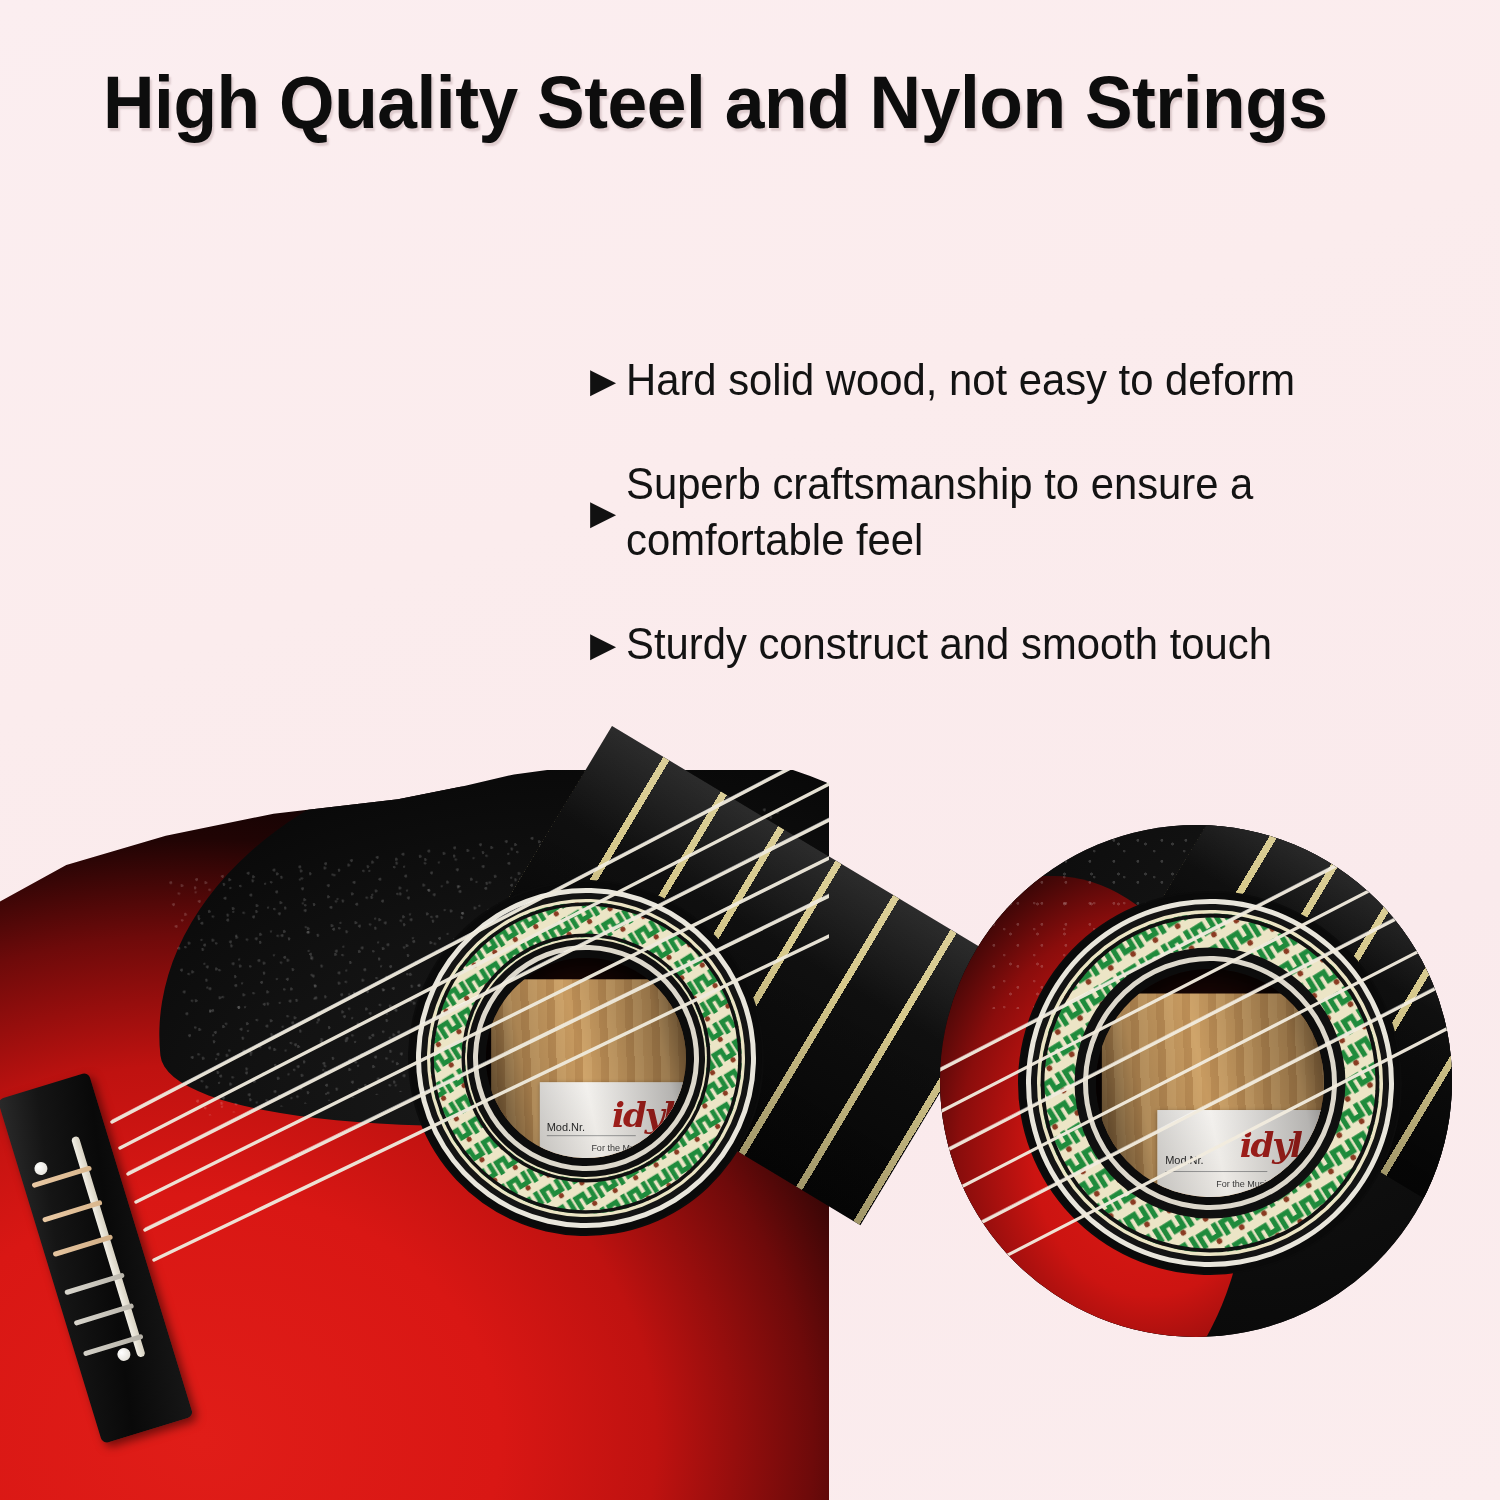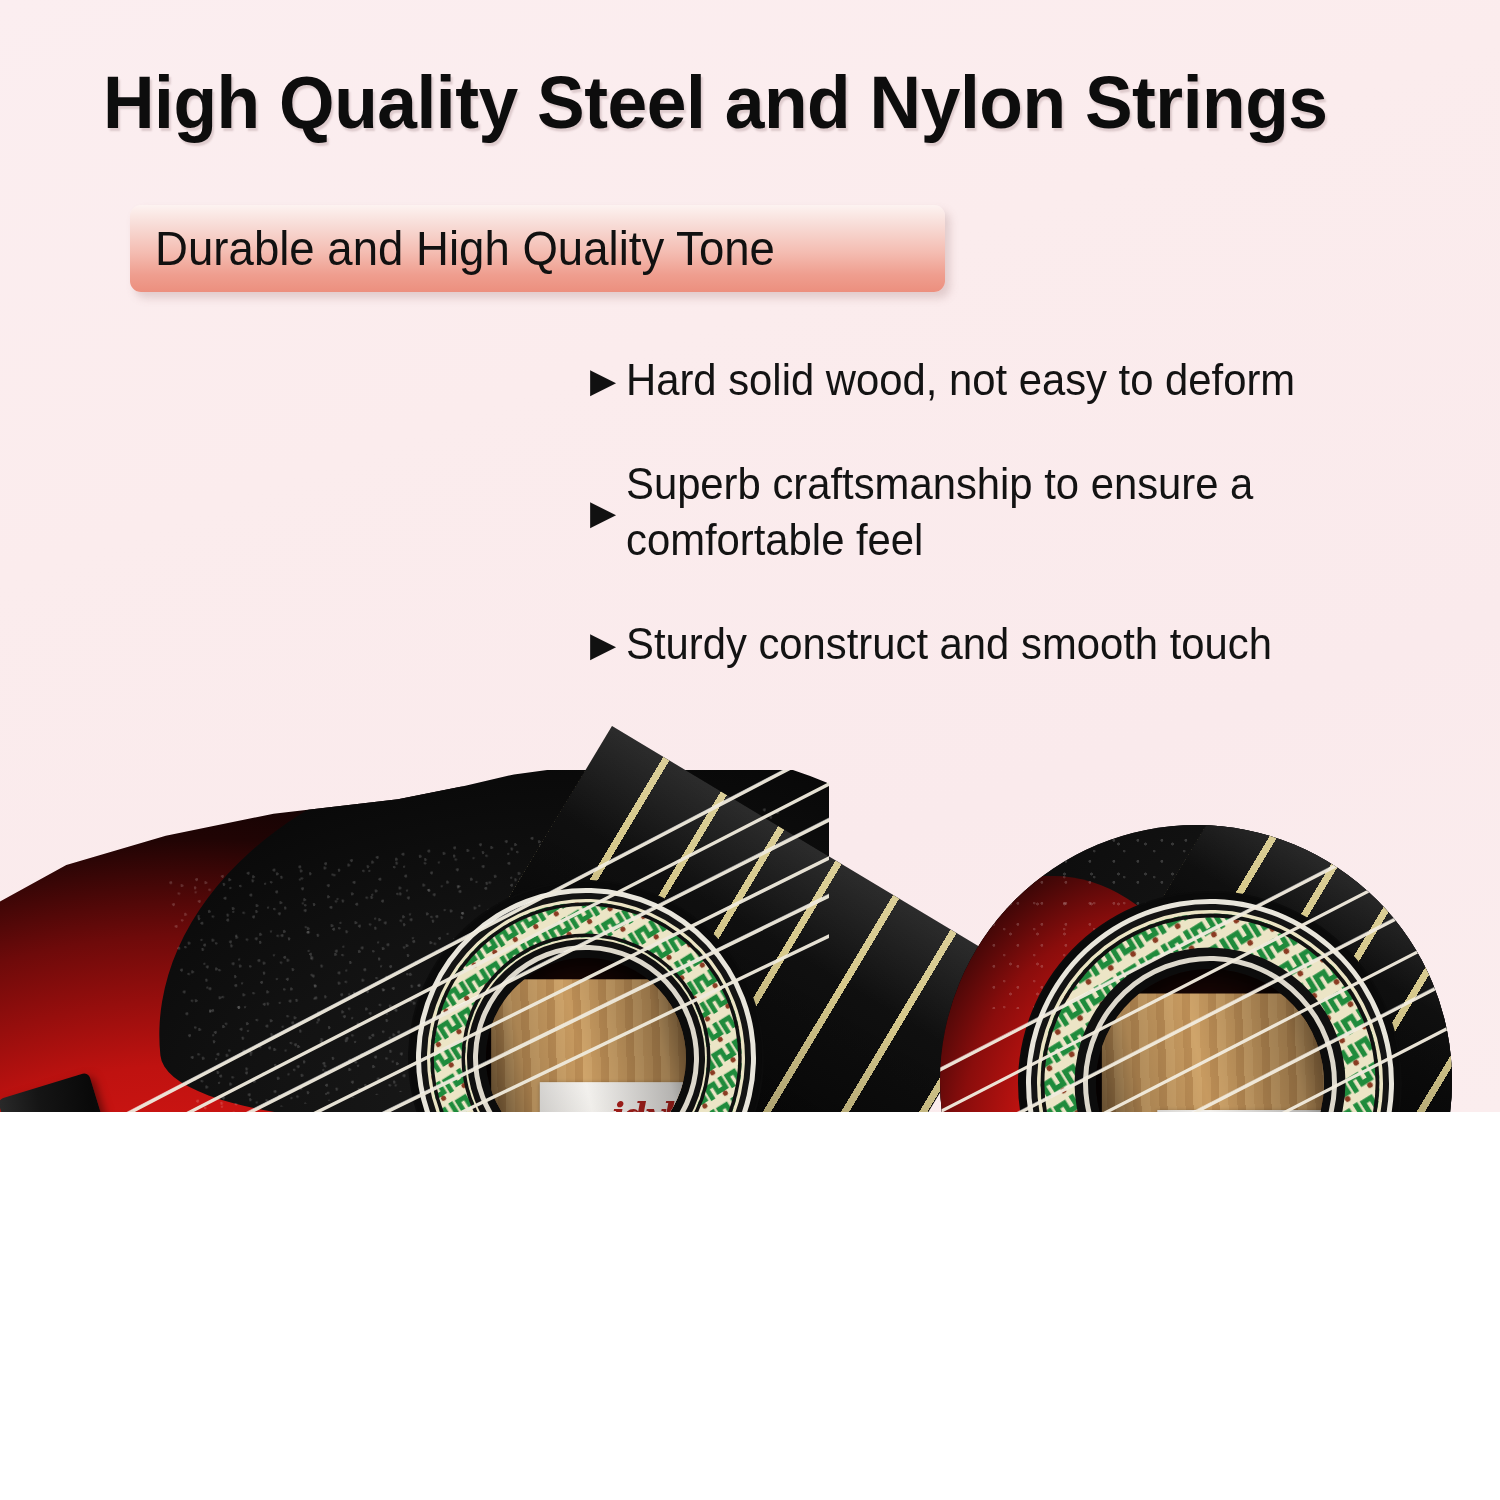--- a/index.html
+++ b/index.html
@@ -4,21 +4,21 @@
 <style>
   html, body {
     margin: 0;
     padding: 0;
     background: #ffffff;
   }
 
   #page {
     position: relative;
     width: 1500px;
-    height: 1112px;
+    height: 1500px;
     overflow: hidden;
     background: linear-gradient(160deg, #fbeef0 0%, #fbeced 35%, #faeaec 70%, #fbedee 100%);
     font-family: "Liberation Sans", sans-serif;
   }
 
   
   #headline {
     position: absolute;
     left: 103px;
     top: 66px;
@@ -455,23 +455,20 @@
 
   .str { stroke-linecap: round; }
 </style>
 </head>
 <body>
 
 <div id="page">
 
   <div id="headline">High Quality Steel and Nylon Strings</div>
 
-  <div id="badge">
-    <span id="badge-label">Durable and High Quality Tone</span>
-  </div>
 
   <div id="bullets">
 
     <div class="bullet-row">
       <span class="bullet-marker">▶</span>
       <span class="bullet-text">Hard solid wood, not easy to deform</span>
     </div>
 
     <div class="bullet-row two-line">
       <span class="bullet-marker">▶</span>

